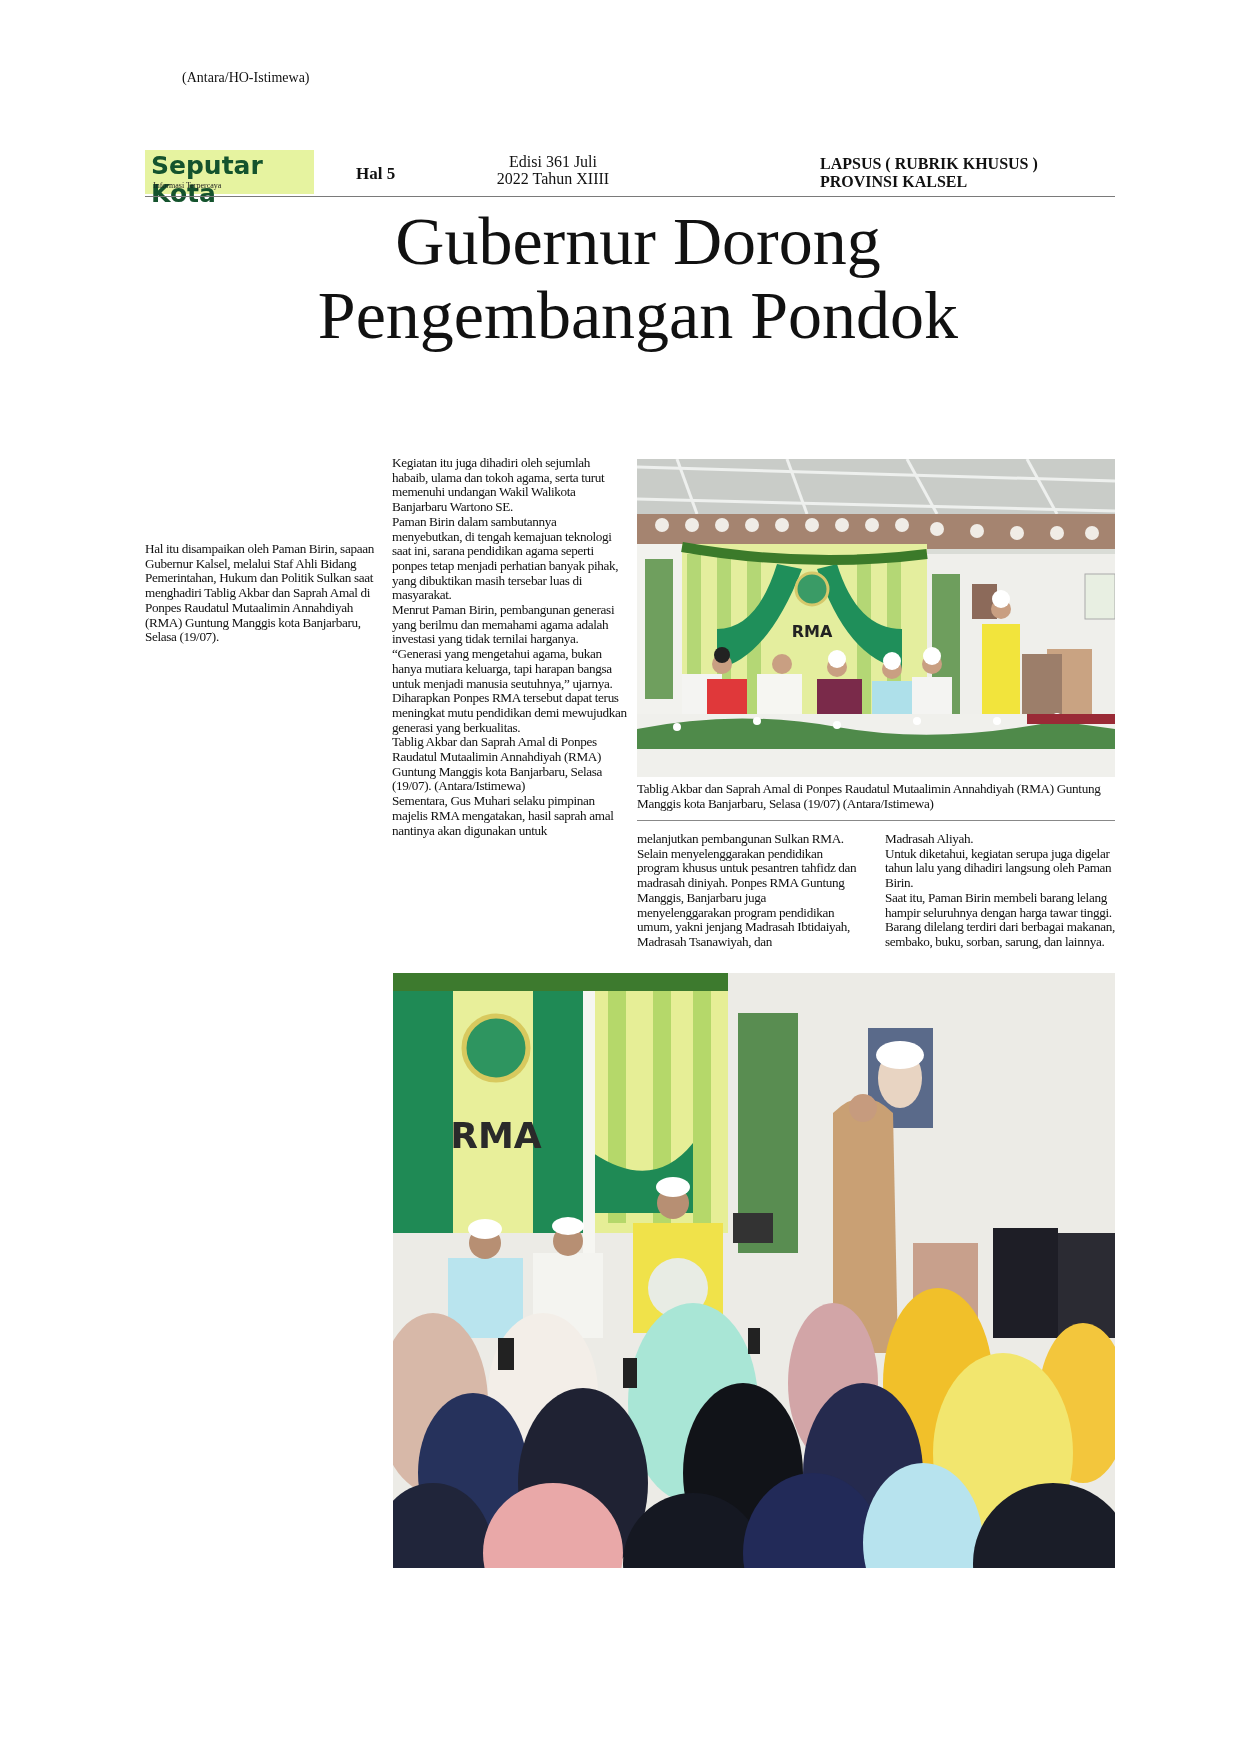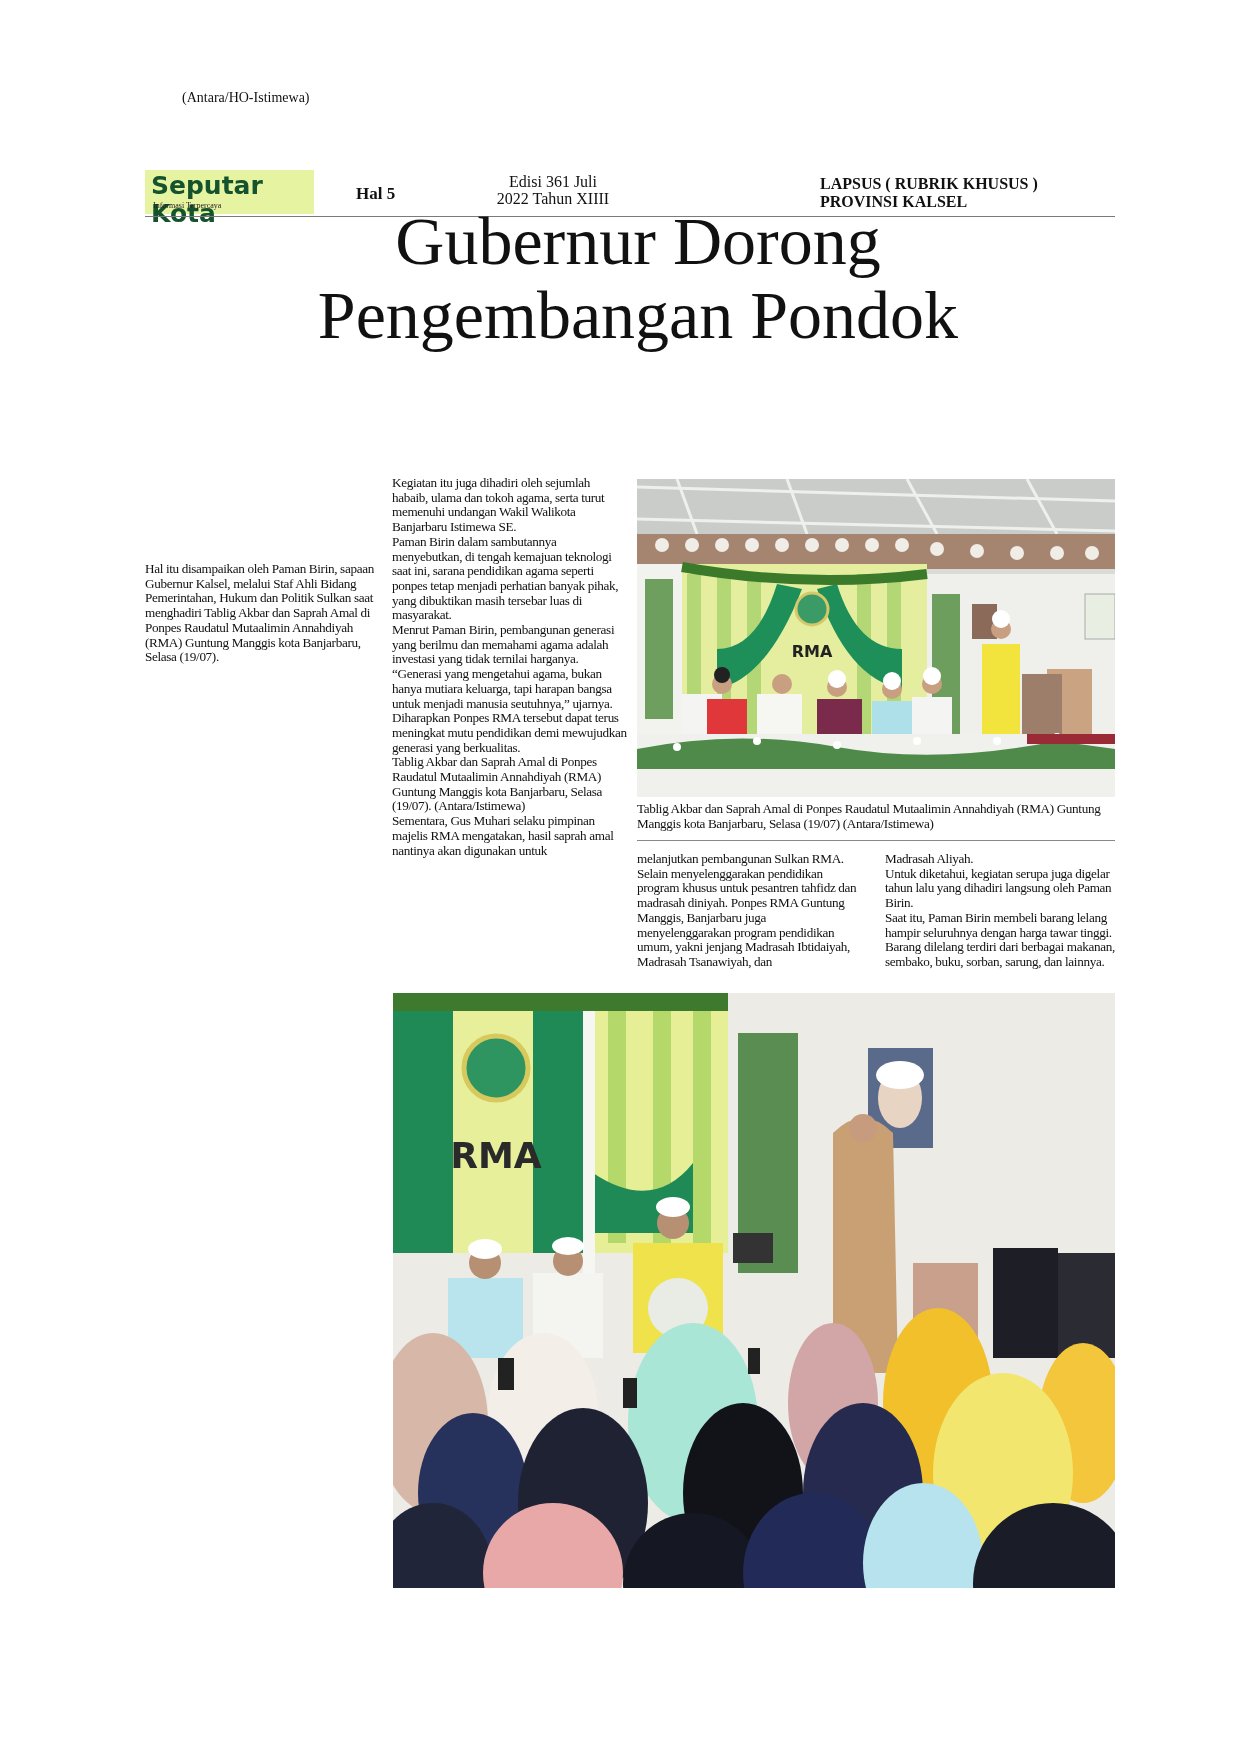--- a/index.html
+++ b/index.html
@@ -1,18 +1,18 @@
 <!DOCTYPE html>
 <html><head>
 <meta charset="utf-8">
 <style>
   html, body { margin:0; padding:0; background:#ffffff; }
   body { width:1240px; height:1754px; position:relative; overflow:hidden;
          font-family:"Liberation Serif", "DejaVu Serif", serif; color:#111; }
-  .abs { position:absolute;margin-top:20px; }
+  .abs { position:absolute; }
   .credit-top { left:182px; top:70px; font-size:14px; }
   .masthead-logo { left:145px; top:150px; width:169px; height:44px; background:#e6f3a0; }
   .masthead-logo .logo-title { position:absolute; left:6px; top:2px; font-family:"DejaVu Sans", sans-serif; font-weight:bold; font-size:25px; color:#14532d; letter-spacing:0px; line-height:28px; }
   .masthead-logo .logo-tag { position:absolute; left:8px; top:31px; font-size:8px; color:#222; }
   .page-no { left:356px; top:164px; font-size:17px; font-weight:bold; }
   .edition { left:478px; top:153px; width:150px; text-align:center; font-size:16px; line-height:17px; }
   .rubric { left:820px; top:155px; width:310px; text-align:left; font-size:16px; line-height:18px; font-weight:bold; }
   .rule-top { left:145px; top:196px; width:970px; height:0; border-top:1.5px solid #7a7a7a; }
   .headline { left:180px; top:196px; width:900px; text-align:center; font-size:68px; line-height:74px; font-weight:normal; }
   .col { font-size:13.2px; line-height:14.7px; letter-spacing:-0.35px; }
@@ -50,21 +50,21 @@
 <h1 class="abs headline" style="margin:8px;">
   <div>Gubernur Dorong</div>
   <div>Pengembangan Pondok</div>
 </h1>
 
 <div class="abs col col1">
   <p>Hal itu disampaikan oleh Paman Birin, sapaan Gubernur Kalsel, melalui Staf Ahli Bidang Pemerintahan, Hukum dan Politik Sulkan saat menghadiri Tablig Akbar dan Saprah Amal di Ponpes Raudatul Mutaalimin Annahdiyah (RMA) Guntung Manggis kota Banjarbaru, Selasa (19/07).</p>
 </div>
 
 <div class="abs col col2">
-  <p>Kegiatan itu juga dihadiri oleh sejumlah habaib, ulama dan tokoh agama, serta turut memenuhi undangan Wakil Walikota Banjarbaru Istimewa SE.</p>
+  <p>Kegiatan itu juga dihadiri oleh sejumlah habaib, ulama dan tokoh agama, serta turut memenuhi undangan Wakil Walikota Banjarbaru Wartono SE.</p>
   <p>Paman Birin dalam sambutannya menyebutkan, di tengah kemajuan teknologi saat ini, sarana pendidikan agama seperti ponpes tetap menjadi perhatian banyak pihak, yang dibuktikan masih tersebar luas di masyarakat.</p>
   <p>Menrut Paman Birin, pembangunan generasi yang berilmu dan memahami agama adalah investasi yang tidak ternilai harganya.</p>
   <p>“Generasi yang mengetahui agama, bukan hanya mutiara keluarga, tapi harapan bangsa untuk menjadi manusia seutuhnya,” ujarnya.</p>
   <p>Diharapkan Ponpes RMA tersebut dapat terus meningkat mutu pendidikan demi mewujudkan generasi yang berkualitas.</p>
   <p>Tablig Akbar dan Saprah Amal di Ponpes Raudatul Mutaalimin Annahdiyah (RMA) Guntung Manggis kota Banjarbaru, Selasa (19/07). (Antara/Istimewa)</p>
   <p>Sementara, Gus Muhari selaku pimpinan majelis RMA mengatakan, hasil saprah amal nantinya akan digunakan untuk</p>
 </div>
 
 <div class="abs photo1">
   <svg width="478" height="318" viewBox="0 0 478 318">

